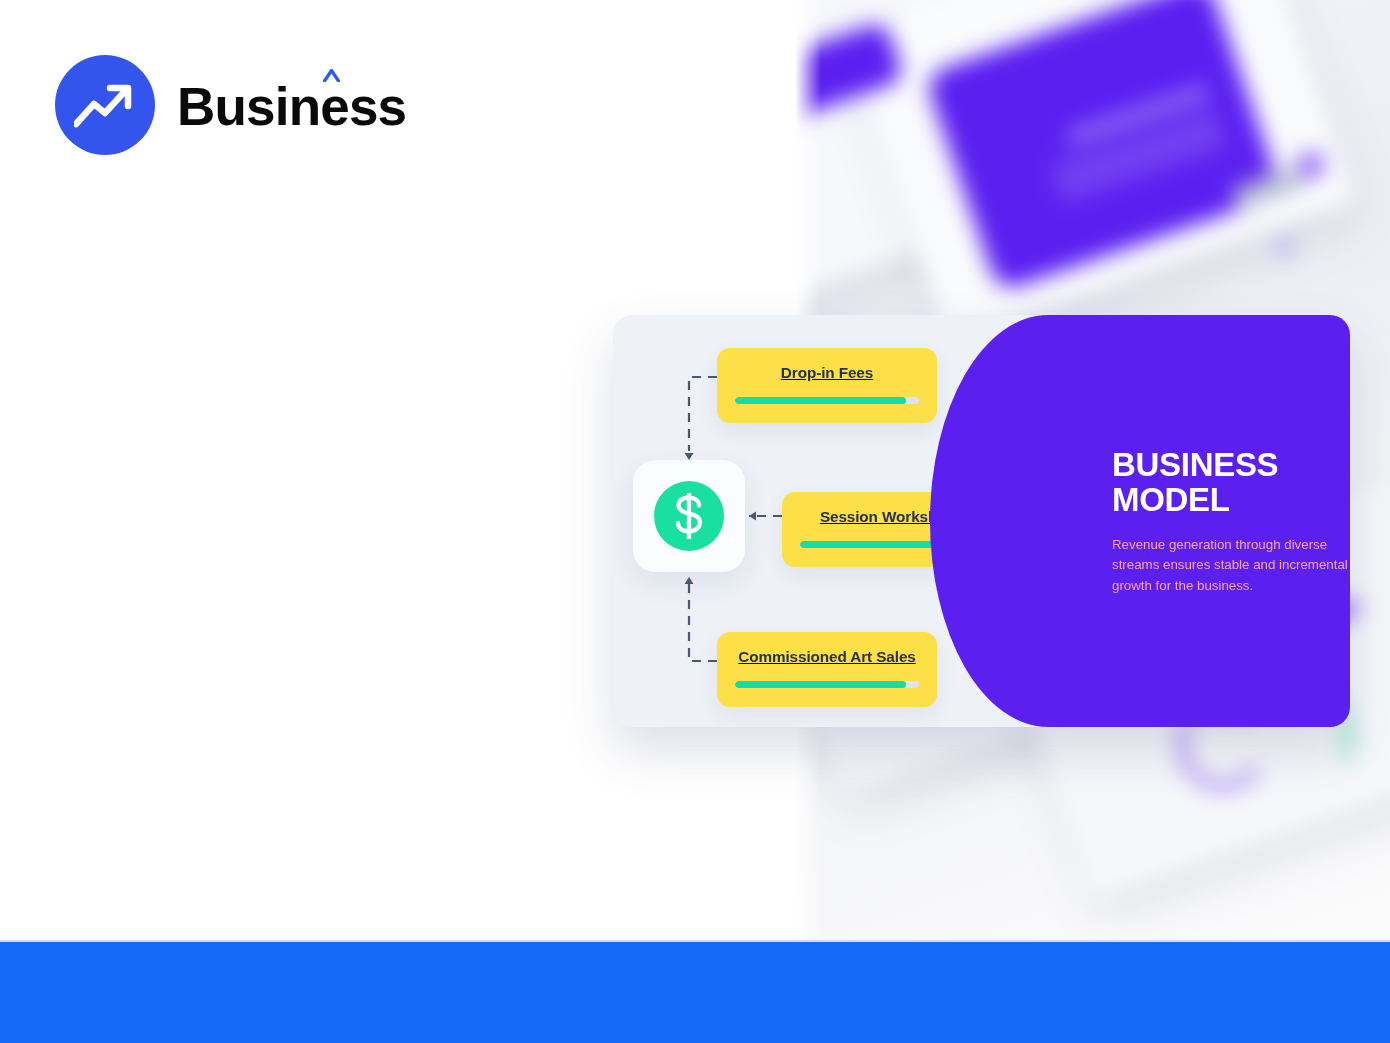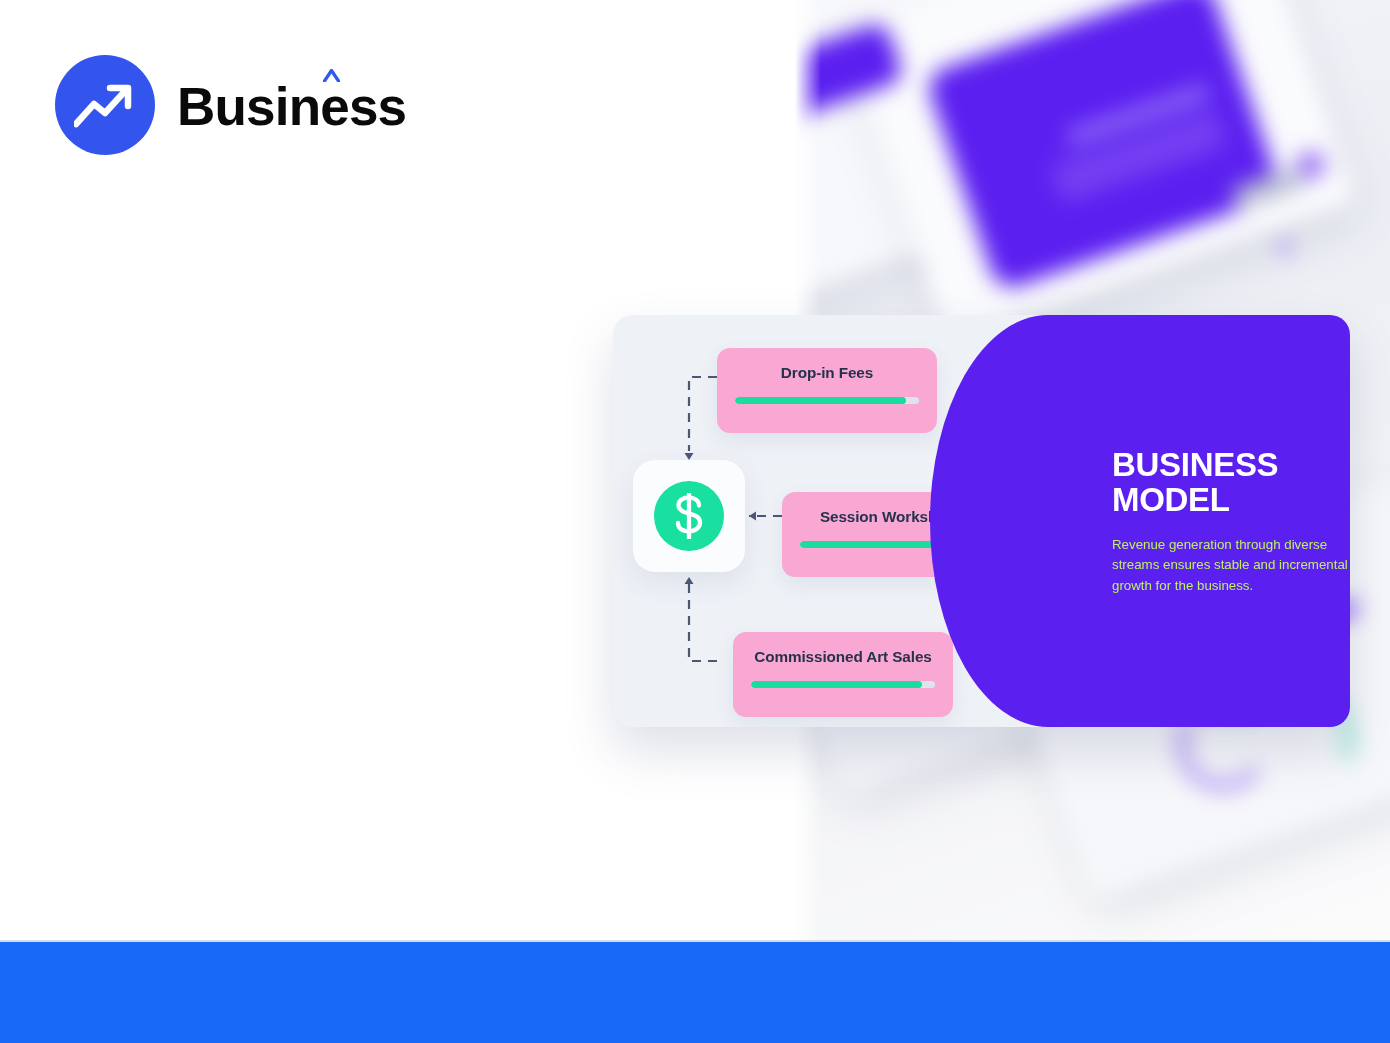--- a/index.html
+++ b/index.html
@@ -215,21 +215,21 @@
     color: #ffffff;
     font-size: 33px;
     font-weight: 700;
     line-height: 1.06;
     letter-spacing: -0.3px;
     text-transform: uppercase;
     white-space: pre-line;
   }
   .purple-desc {
     margin-top: 17px;
-    color: #bef264;
+    color: #fca5a5;
     font-size: 13.3px;
     font-weight: 400;
     line-height: 1.54;
     width: 242px;
   }
 
   
   .hub {
     position: absolute;
     left: 20px; top: 145px;
@@ -242,24 +242,25 @@
   .hub-circle {
     width: 70px; height: 70px;
     border-radius: 50%;
     background: #19dfa0;
     display: flex; align-items: center; justify-content: center;
   }
 
   
   .stream {
     position: absolute;
-    background: #f9a8d4;
+    background: #fde047;
     border-radius: 13px;
     box-shadow: 0 8px 20px rgba(80,95,135,0.09);
-    padding: 16px 18px 29px;
+    padding: 16px 18px 19px;
+    text-decoration: underline;
   }
   .stream-label {
     font-size: 15.3px;
     font-weight: 700;
     color: #26324b;
     text-align: center;
     letter-spacing: -0.1px;
     white-space: nowrap;
   }
   .stream-track {
@@ -270,21 +271,21 @@
     overflow: hidden;
   }
   .stream-fill {
     height: 100%;
     border-radius: 4px;
     background: #19dd9f;
   }
 
   .stream.s-top   { left: 104px; top: 33px;  width: 220px; }
   .stream.s-mid   { left: 169px; top: 177px; width: 220px; }
-  .stream.s-bot   { left: 120px; top: 317px; width: 220px; }
+  .stream.s-bot   { left: 104px; top: 317px; width: 220px; }
 
   
   .connectors {
     position: absolute;
     left: 0; top: 0;
     width: 737px; height: 412px;
     pointer-events: none;
   }
 
   

